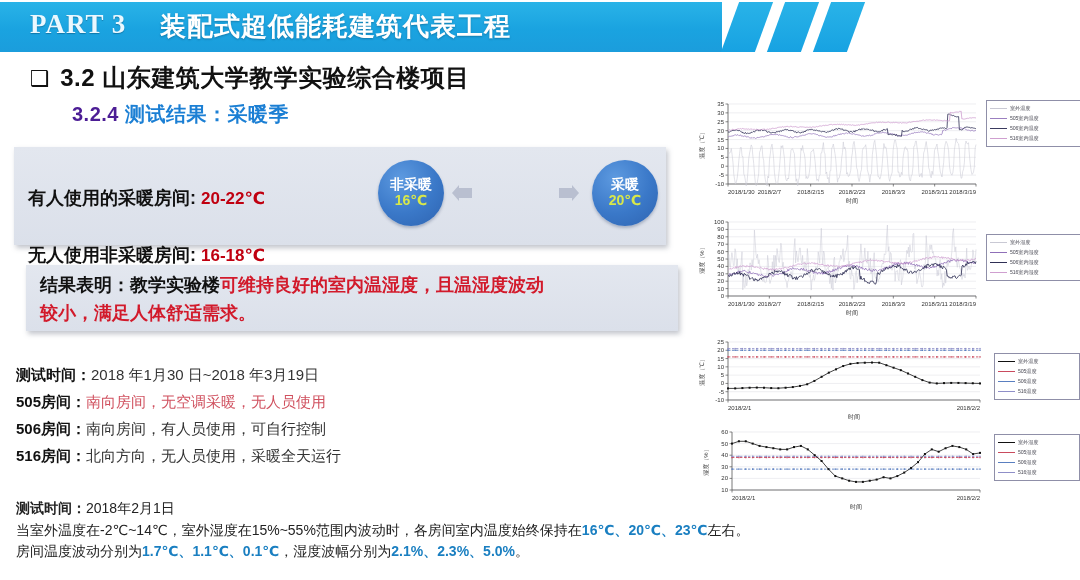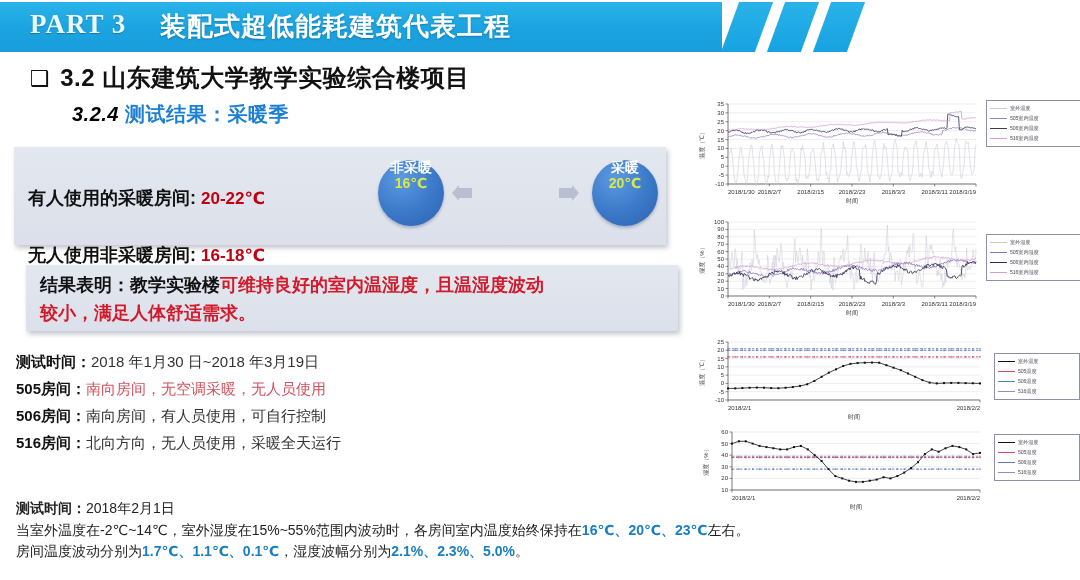--- a/index.html
+++ b/index.html
@@ -19,56 +19,56 @@
   .part-label{position:absolute;left:30px;top:7px;font-family:"Liberation Serif","DejaVu Serif",serif;
     font-size:27px;font-weight:bold;color:#eaf8ff;letter-spacing:1px;
     text-shadow:0 1px 1px rgba(0,40,70,.35);}
   .part-title{position:absolute;left:160px;top:7px;font-size:26px;font-weight:bold;color:#ffffff;
     letter-spacing:1px;text-shadow:0 1px 2px rgba(0,50,80,.35);}
 
   
   .h-32{position:absolute;left:30px;top:62px;font-size:24px;font-weight:bold;color:#111;letter-spacing:.5px;}
   .h-32 .sq{font-size:22px;margin-right:10px;}
   .h-324{position:absolute;left:72px;top:101px;font-size:20px;font-weight:bold;letter-spacing:.5px;}
-  .h-324 .num{color:#000000;font-style:italic;}
+  .h-324 .num{color:#4c1d95;}
   .h-324 .txt{color:#1b7fd4;}
 
   
   .box1{position:absolute;left:14px;top:147px;width:652px;height:98px;
     background:linear-gradient(180deg,#e3e7ef 0%,#dbe0ea 100%);
     box-shadow:2px 3px 5px rgba(80,90,110,.35);}
   .box1 .ln{position:absolute;left:14px;font-weight:bold;color:#111;white-space:nowrap;}
   .box1 .l1{top:9px;font-size:17px;}
   .box1 .l2{top:39px;font-size:18px;}
   .box1 .l3{top:68px;font-size:18px;margin-top:28px;}
   .box1 .red{color:#c00010;font-size:17px;font-weight:bold;}
   .box1 .lbl-norm{font-weight:normal;}
 
   .circles{position:absolute;left:378px;top:160px;width:280px;height:70px;}
   .circ{position:absolute;top:0;width:66px;height:66px;border-radius:50%;
     background:radial-gradient(circle at 35% 28%,#5d9ae0 0%,#3a78c8 55%,#2e63b0 100%);
     box-shadow:0 2px 3px rgba(40,60,100,.3);
-    display:flex;flex-direction:column;align-items:center;line-height:1.12;}
+    display:flex;flex-direction:column;align-items:center;justify-content:center;line-height:1.12;}
   .circ .cn{font-size:14px;font-weight:bold;color:#ffffff;}
   .circ .tv{font-size:14px;font-weight:bold;color:#d8e84a;}
   .c1{left:0px;} .c2{left:107px;} .c3{left:214px;}
   .arr{position:absolute;top:24px;width:22px;height:18px;}
   .a1{left:73px;} .a2{left:180px;}
   .arr svg{display:block;}
 
   
   .box2{position:absolute;left:26px;top:265px;width:652px;height:66px;
     background:linear-gradient(180deg,#e3e7ef 0%,#dbe0ea 100%);
     box-shadow:2px 3px 5px rgba(80,90,110,.35);}
   .box2 .l{position:absolute;left:14px;font-size:18px;font-weight:bold;white-space:nowrap;}
   .box2 .la{top:8px;} .box2 .lb{top:36px;}
   .box2 .blk{color:#111;} .box2 .red{color:#d21a2b;}
 
   
-  .details{position:absolute;left:16px;top:353px;width:640px;font-size:15px;color:#222;}
+  .details{position:absolute;left:16px;top:366px;width:640px;font-size:15px;color:#222;}
   .drow{height:27px;white-space:nowrap;}
   .drow .k{font-weight:bold;color:#111;display:inline-block;}
   .drow .v{color:#333;}
   .drow .vred{color:#d0515f;}
 
   
   .bottom{position:absolute;left:16px;top:498px;width:1050px;font-size:14px;color:#222;line-height:1.55;}
   .bottom .t{font-weight:bold;}
   .bottom .hl{color:#1a7fc1;font-weight:bold;}
   .bottom .row{white-space:nowrap;}

